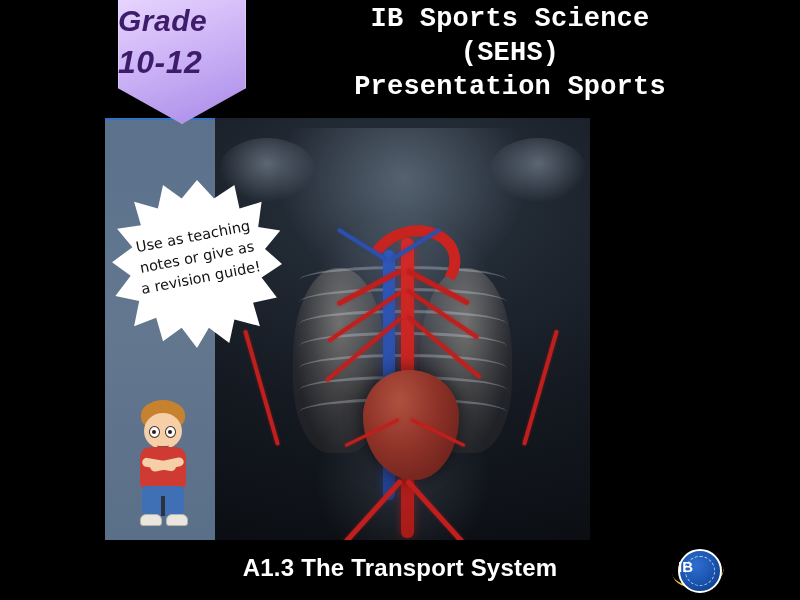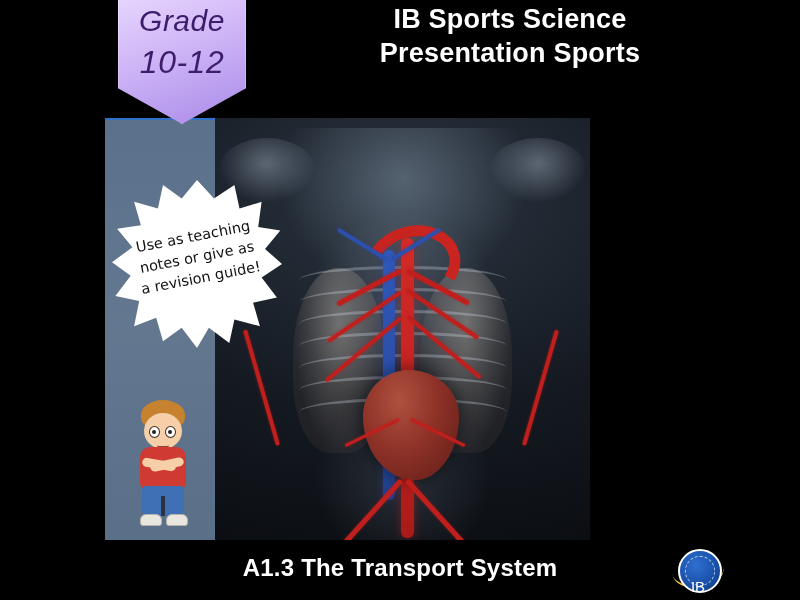--- a/index.html
+++ b/index.html
@@ -37,39 +37,39 @@
     left: 250px;
     top: 2px;
     width: 520px;
     text-align: center;
     color: #ffffff;
     font-size: 27px;
     font-weight: bold;
     line-height: 34px;
     letter-spacing: 0.2px;
   }
-  .header-title .ln { display: block; }
+  .header-title .ln { display: block; font-family: Liberation Mono, monospace; }
 
   
   .grade-ribbon {
     position: absolute;
     left: 118px;
     top: -4px;
     width: 128px;
     height: 128px;
     background: linear-gradient(160deg, #e8d6ff 0%, #cdb4f6 45%, #a98ae8 100%);
     clip-path: polygon(0 0, 100% 0, 100% 72%, 50% 100%, 0 72%);
     box-shadow: 0 0 0 1px rgba(255,255,255,0.25) inset;
   }
   .grade-ribbon .g-line {
     position: absolute;
     width: 100%;
-    text-align: center;
+    text-align: left;
     color: #3d1d6b;
-    font-weight: normal;
+    font-weight: bold;
     font-style: italic;
     letter-spacing: 0.5px;
   }
   .grade-ribbon .g1 { top: 8px;  font-size: 30px; }
   .grade-ribbon .g2 { top: 48px; font-size: 32px; }
 
   
   .image-stage {
     position: absolute;
     left: 0;
@@ -321,21 +321,21 @@
     border: 2px solid #ffffff;
   }
   .ib-badge .ring::after {
     content: "";
     position: absolute; left: 5px; top: 5px; right: 5px; bottom: 5px;
     border-radius: 50%;
     border: 1.5px dashed rgba(255,255,255,0.7);
   }
   .ib-badge .ib-text {
     position: absolute; left: 6px; top: 13px; width: 40px;
-    text-align: center; color: #ffffff; font-size: 15px; font-weight: normal; margin-top: 20px;
+    text-align: left; color: #ffffff; font-size: 15px; font-weight: bold;
   }
   .ib-badge .swoosh {
     position: absolute; left: 0; top: 8px; width: 52px; height: 32px;
     border-bottom: 3px solid #f0c23a;
     border-radius: 0 0 50% 50%;
     transform: rotate(-8deg);
   }
 
   
   .side-bar {
@@ -433,20 +433,21 @@
       <div class="shoe l"></div>
       <div class="shoe r"></div>
     </div>
 
     <div class="blue-strip" style="top:-4px;"></div>
   </div>
 
   <div class="header-band">
     <div class="header-title">
       <span class="ln">IB Sports Science</span>
+      <span class="ln">(SEHS)</span>
       <span class="ln">Presentation Sports</span>
     </div>
     <div class="grade-ribbon">
       <div class="g-line g1">Grade</div>
       <div class="g-line g2">10-12</div>
     </div>
   </div>
 
   <div class="footer-band">
     <div class="footer-title">A1.3 The Transport System</div>

